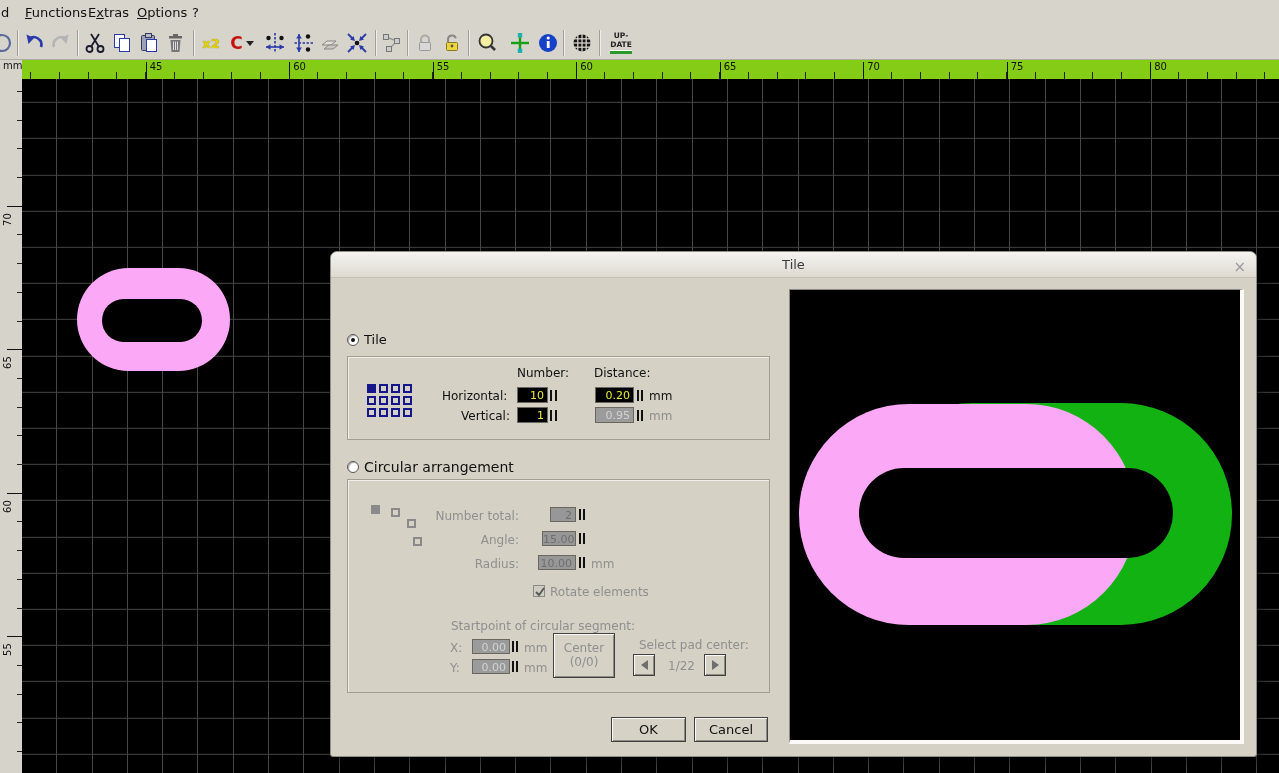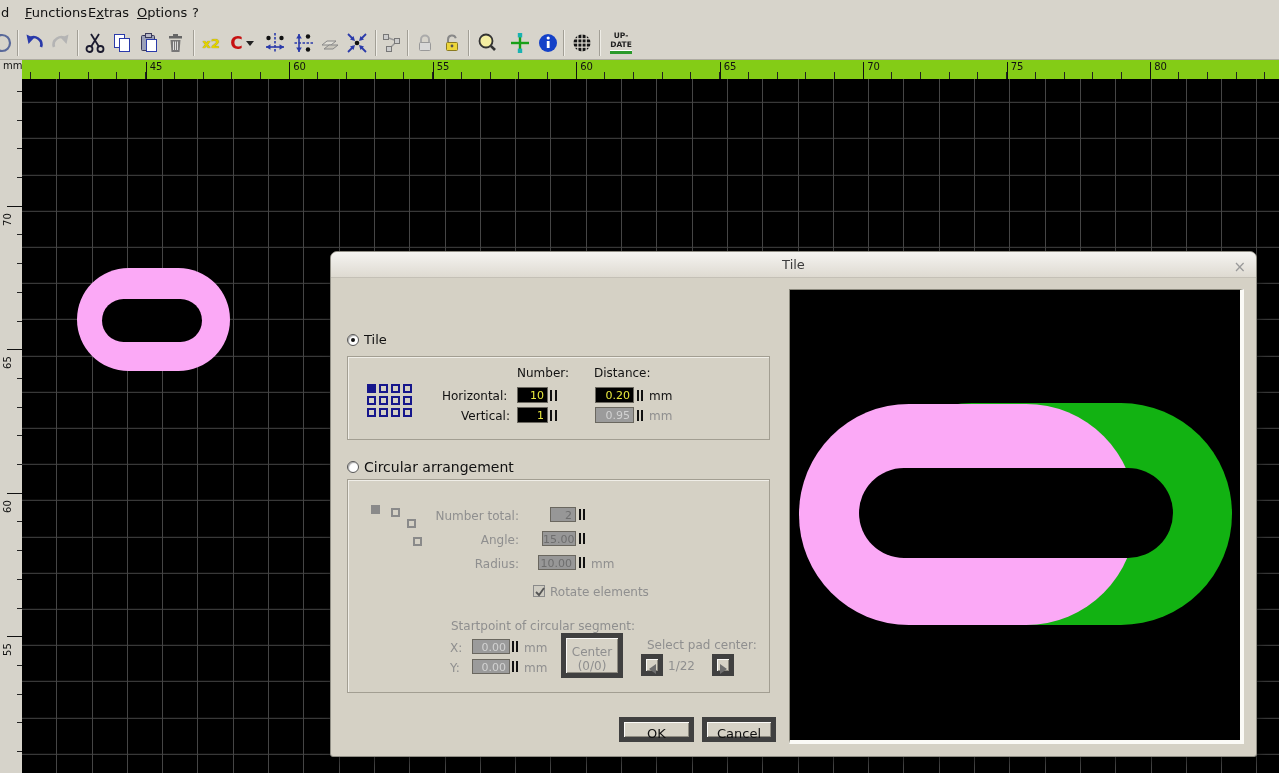--- a/index.html
+++ b/index.html
@@ -59,23 +59,23 @@
       border-radius:50%;background:#111;}
   .lbl{position:absolute;white-space:nowrap;}
   .lbl.r{text-align:right;}
   .dis{color:#8f8f8f;}
   .field{position:absolute;height:16px;background:#000;color:#e9e93e;font-size:11px;
       text-align:right;line-height:16px;padding-right:3px;border:1px solid #6a675f;box-sizing:border-box;}
   .field.gray{background:#9b9b9b;color:#d2d2d2;}
   .field.gray2{background:#979797;color:#6e6e6e;}
   .spin{position:absolute;width:7px;height:11px;
       background:linear-gradient(to right,#111 0 2px,transparent 2px 4.5px,#111 4.5px 6.5px,transparent 6.5px);}
-  .btn3d{position:absolute;background:#d6d2c6;border:5px solid #404040;
+  .btn3d{position:absolute;background:#d6d2c6;border:1px solid #404040;
       box-shadow:inset 1px 1px 0 #fbfaf7, inset -1px -1px 0 #8f8c82;
-      text-align:center;font-size:13px;color:#111;box-sizing:border-box;cursor:default;margin-left:8px;}
+      text-align:center;font-size:13px;color:#111;box-sizing:border-box;cursor:default;}
   .chk{position:absolute;width:12px;height:12px;background:#cfccc2;border:1px solid #8a8a8a;box-sizing:border-box;}
   .chk svg{position:absolute;left:0;top:0;}
   .tri-l{width:0;height:0;border-top:5px solid transparent;border-bottom:5px solid transparent;
       border-right:7px solid #6e6e6e;display:inline-block;margin-top:5px;}
   .tri-r{width:0;height:0;border-top:5px solid transparent;border-bottom:5px solid transparent;
       border-left:7px solid #6e6e6e;display:inline-block;margin-top:5px;}
   .preview{position:absolute;left:458px;top:37px;width:455px;height:455px;background:#000;
       border-top:1px solid #8a887c;border-left:1px solid #8a887c;
       border-right:4px solid #fbfaf6;border-bottom:4px solid #fbfaf6;box-sizing:border-box;}
   .tile-grid-icon{position:absolute;left:19px;top:27px;width:47px;height:35px;}
@@ -456,21 +456,21 @@
       <span class="lbl dis" style="left:102px;top:181px">Y:</span>
       <span class="field gray" style="left:124px;top:179px;width:38px;height:15px">0.00</span>
       <span class="spin" style="left:164px;top:181px"></span>
       <span class="lbl dis" style="left:176px;top:181px">mm</span>
 
       <span class="btn3d" style="left:205px;top:153px;width:62px;height:45px;color:#8f8f8f;font-size:12px;padding-top:7px">
         <span>Center</span><br>
         <span>(0/0)</span>
       </span>
 
-      <span class="lbl dis" style="left:299px;top:158px">Select pad center:</span>
+      <span class="lbl dis" style="left:291px;top:158px">Select pad center:</span>
       <span class="btn3d" style="left:285px;top:174px;width:22px;height:22px"><span class="tri-l"></span></span>
       <span class="lbl dis" style="left:320px;top:179px">1/22</span>
       <span class="btn3d" style="left:356px;top:174px;width:22px;height:22px"><span class="tri-r"></span></span>
     </div>
 
     <span class="btn3d" style="left:280px;top:465px;width:75px;height:25px;line-height:23px">OK</span>
     <span class="btn3d" style="left:363px;top:465px;width:74px;height:25px;line-height:23px">Cancel</span>
 
     <div class="preview">
       <svg width="450" height="447" viewBox="0 0 450 447">

